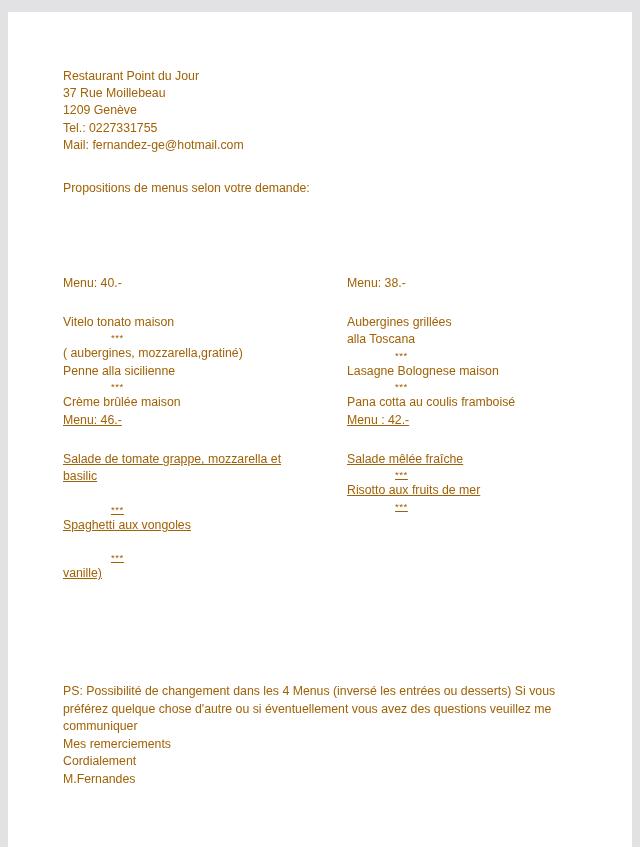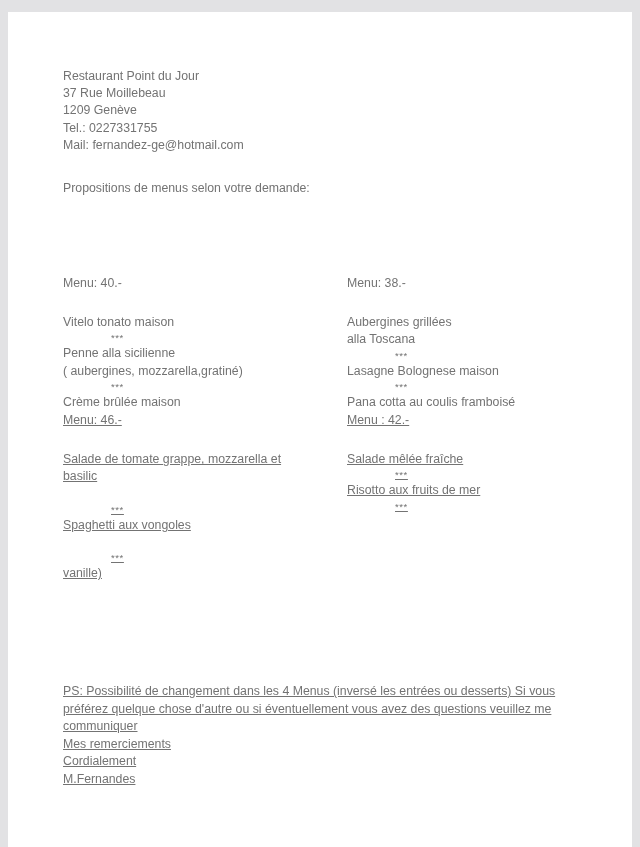--- a/index.html
+++ b/index.html
@@ -24,21 +24,21 @@
     box-sizing: border-box;
     overflow: hidden;
   }
 
   .sheet {
     position: absolute;
     left: 0;
     top: 0;
     width: 492px;
     height: 835px;
-    color: #737373;
+    color: #a16207;
     font-size: 12.3px;
     line-height: 17.2px;
   }
 
   
   .letterhead {
     position: absolute;
     left: 55px;
     top: 56px;
     width: 400px;
@@ -100,21 +100,20 @@
   
   .postscript {
     position: absolute;
     left: 55px;
     top: 671px;
     width: 530px;
   }
   .postscript p {
     margin: 0;
     line-height: 17.6px;
-    text-decoration: underline;
   }
   .ps-wrap {
     white-space: normal;
   }
 </style>
 </head>
 <body>
 
 <div class="page">
   <div class="sheet">
@@ -131,22 +130,22 @@
 
     <div class="menus">
 
       <div class="menu-block col-left row-top">
         <p class="menu-title">Menu: 40.-</p>
         <div class="course">
           <p class="course-line">Vitelo tonato maison</p>
         </div>
         <p class="sep">***</p>
         <div class="course">
+          <p class="course-line">( aubergines, mozzarella,gratiné)</p>
           <p class="course-line">Penne alla sicilienne</p>
-          <p class="course-line">( aubergines, mozzarella,gratiné)</p>
         </div>
         <p class="sep">***</p>
         <div class="course">
           <p class="course-line">Crème brûlée maison</p>
         </div>
       </div>
 
       <div class="menu-block col-right row-top">
         <p class="menu-title">Menu: 38.-</p>
         <div class="course">

